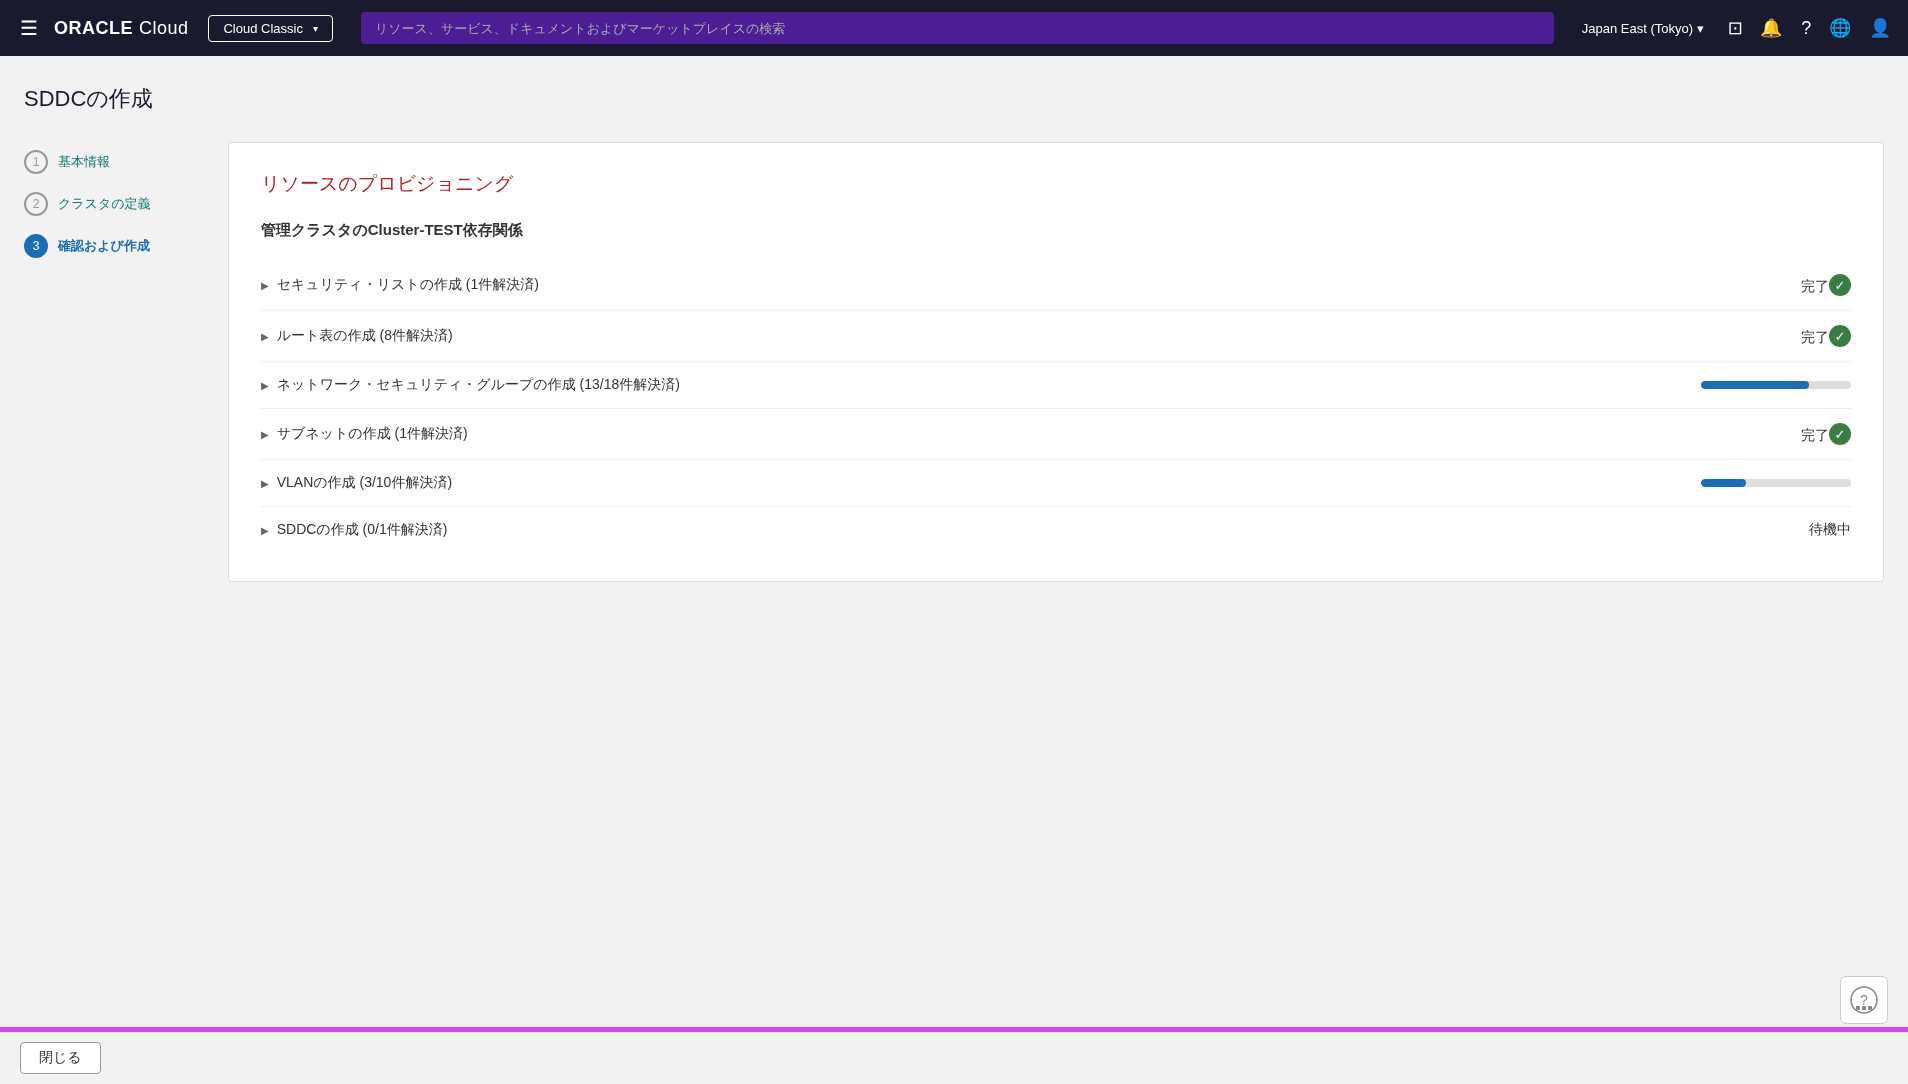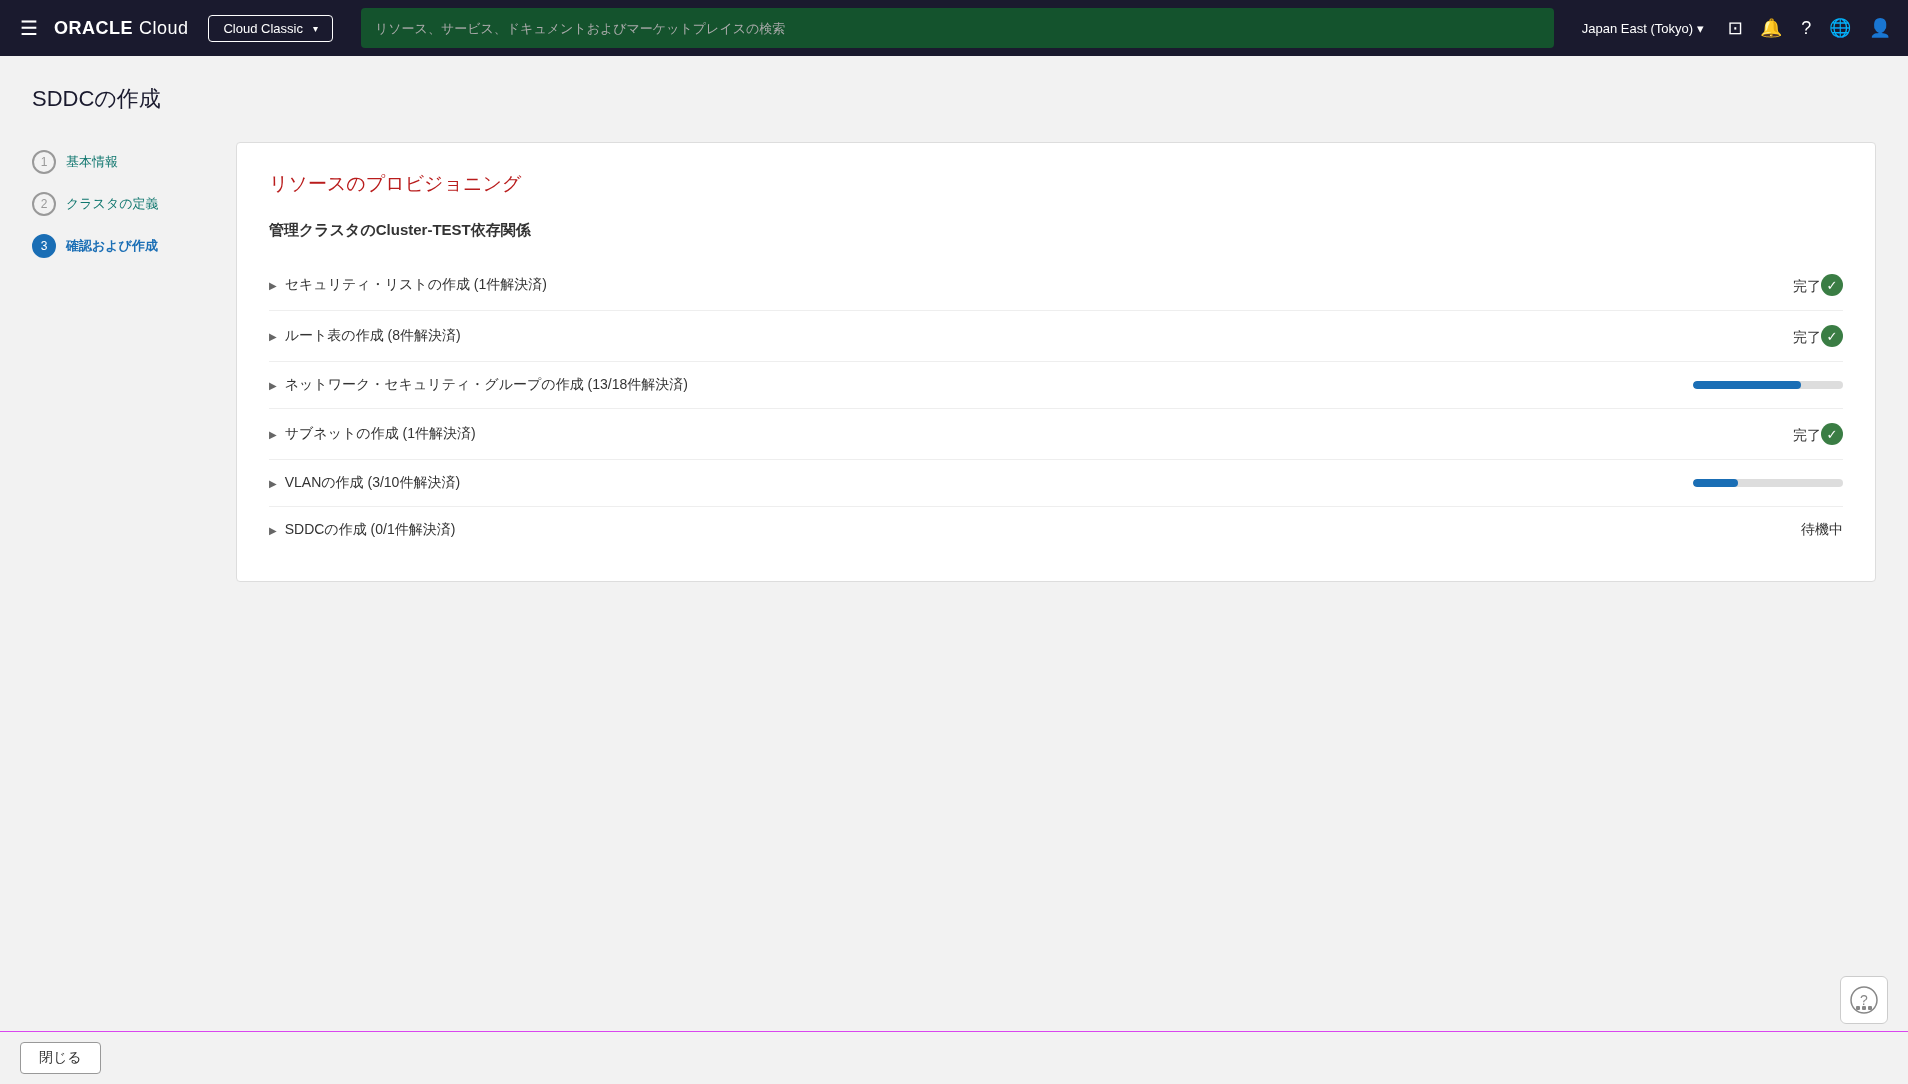--- a/index.html
+++ b/index.html
@@ -51,26 +51,26 @@
     }
     .cloud-classic-btn .chevron {
       font-size: 10px;
     }
     .header-search {
       flex: 1;
       margin: 0 16px;
     }
     .header-search input {
       width: 100%;
-      height: 40px;
+      height: 32px;
       border: none;
       border-radius: 4px;
       padding: 0 14px;
       font-size: 13px;
-      background: #14532d;
+      background: #4c1d95;
       color: #ccc;
       outline: none;
     }
     .header-search input::placeholder {
       color: #aaa;
     }
     .header-region {
       color: #fff;
       font-size: 13px;
       display: flex;
@@ -88,21 +88,21 @@
     .header-icon {
       color: #fff;
       font-size: 18px;
       cursor: pointer;
       display: flex;
       align-items: center;
     }
 
     
     .page-content {
-      padding: 28px 32px;
+      padding: 28px 24px;
     }
     .page-title {
       font-size: 22px;
       font-weight: 400;
       color: #1a1a2e;
       margin-bottom: 28px;
     }
 
     .main-layout {
       display: flex;
@@ -227,21 +227,21 @@
       border-radius: 4px;
     }
 
     
     .bottom-bar {
       position: fixed;
       bottom: 0;
       left: 0;
       width: 100%;
       background: #f2f2f2;
-      border-top: 1px solid #d946ef;
+      border-top: 5px solid #d946ef;
       padding: 10px 20px;
       display: flex;
       align-items: center;
     }
     .close-btn {
       background: #fff;
       border: 1px solid #999;
       border-radius: 4px;
       padding: 6px 18px;
       font-size: 14px;

